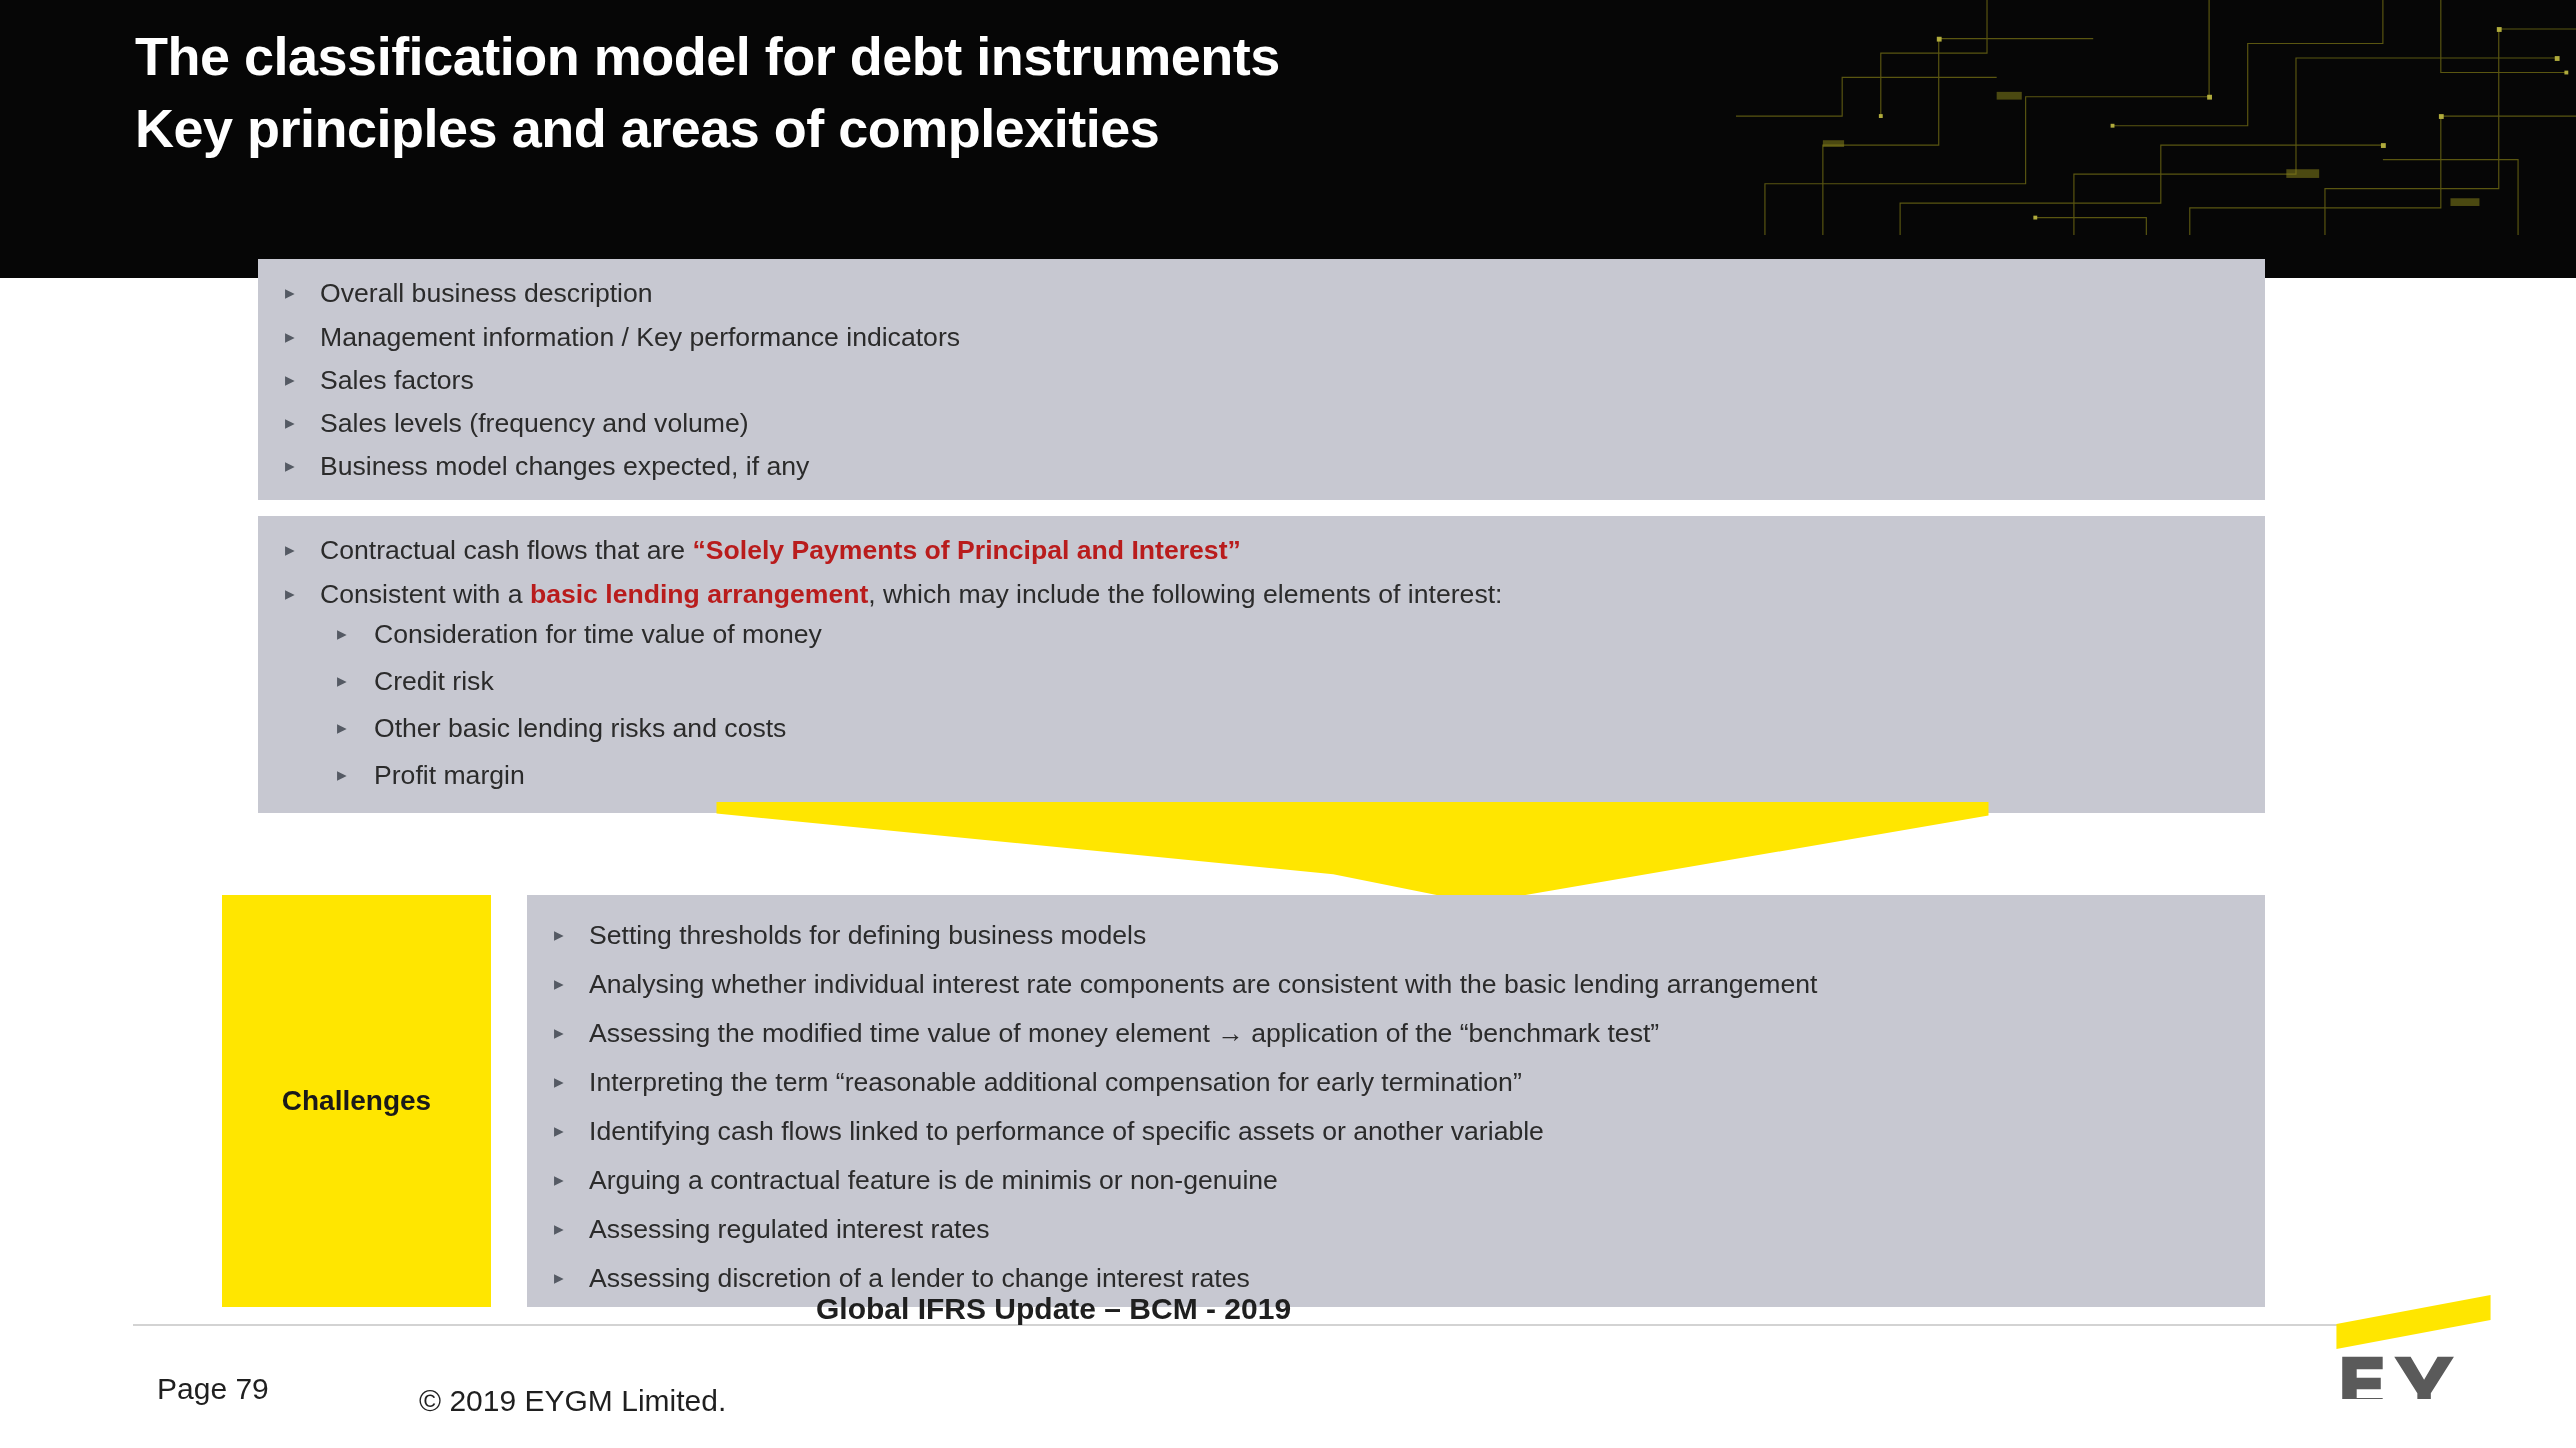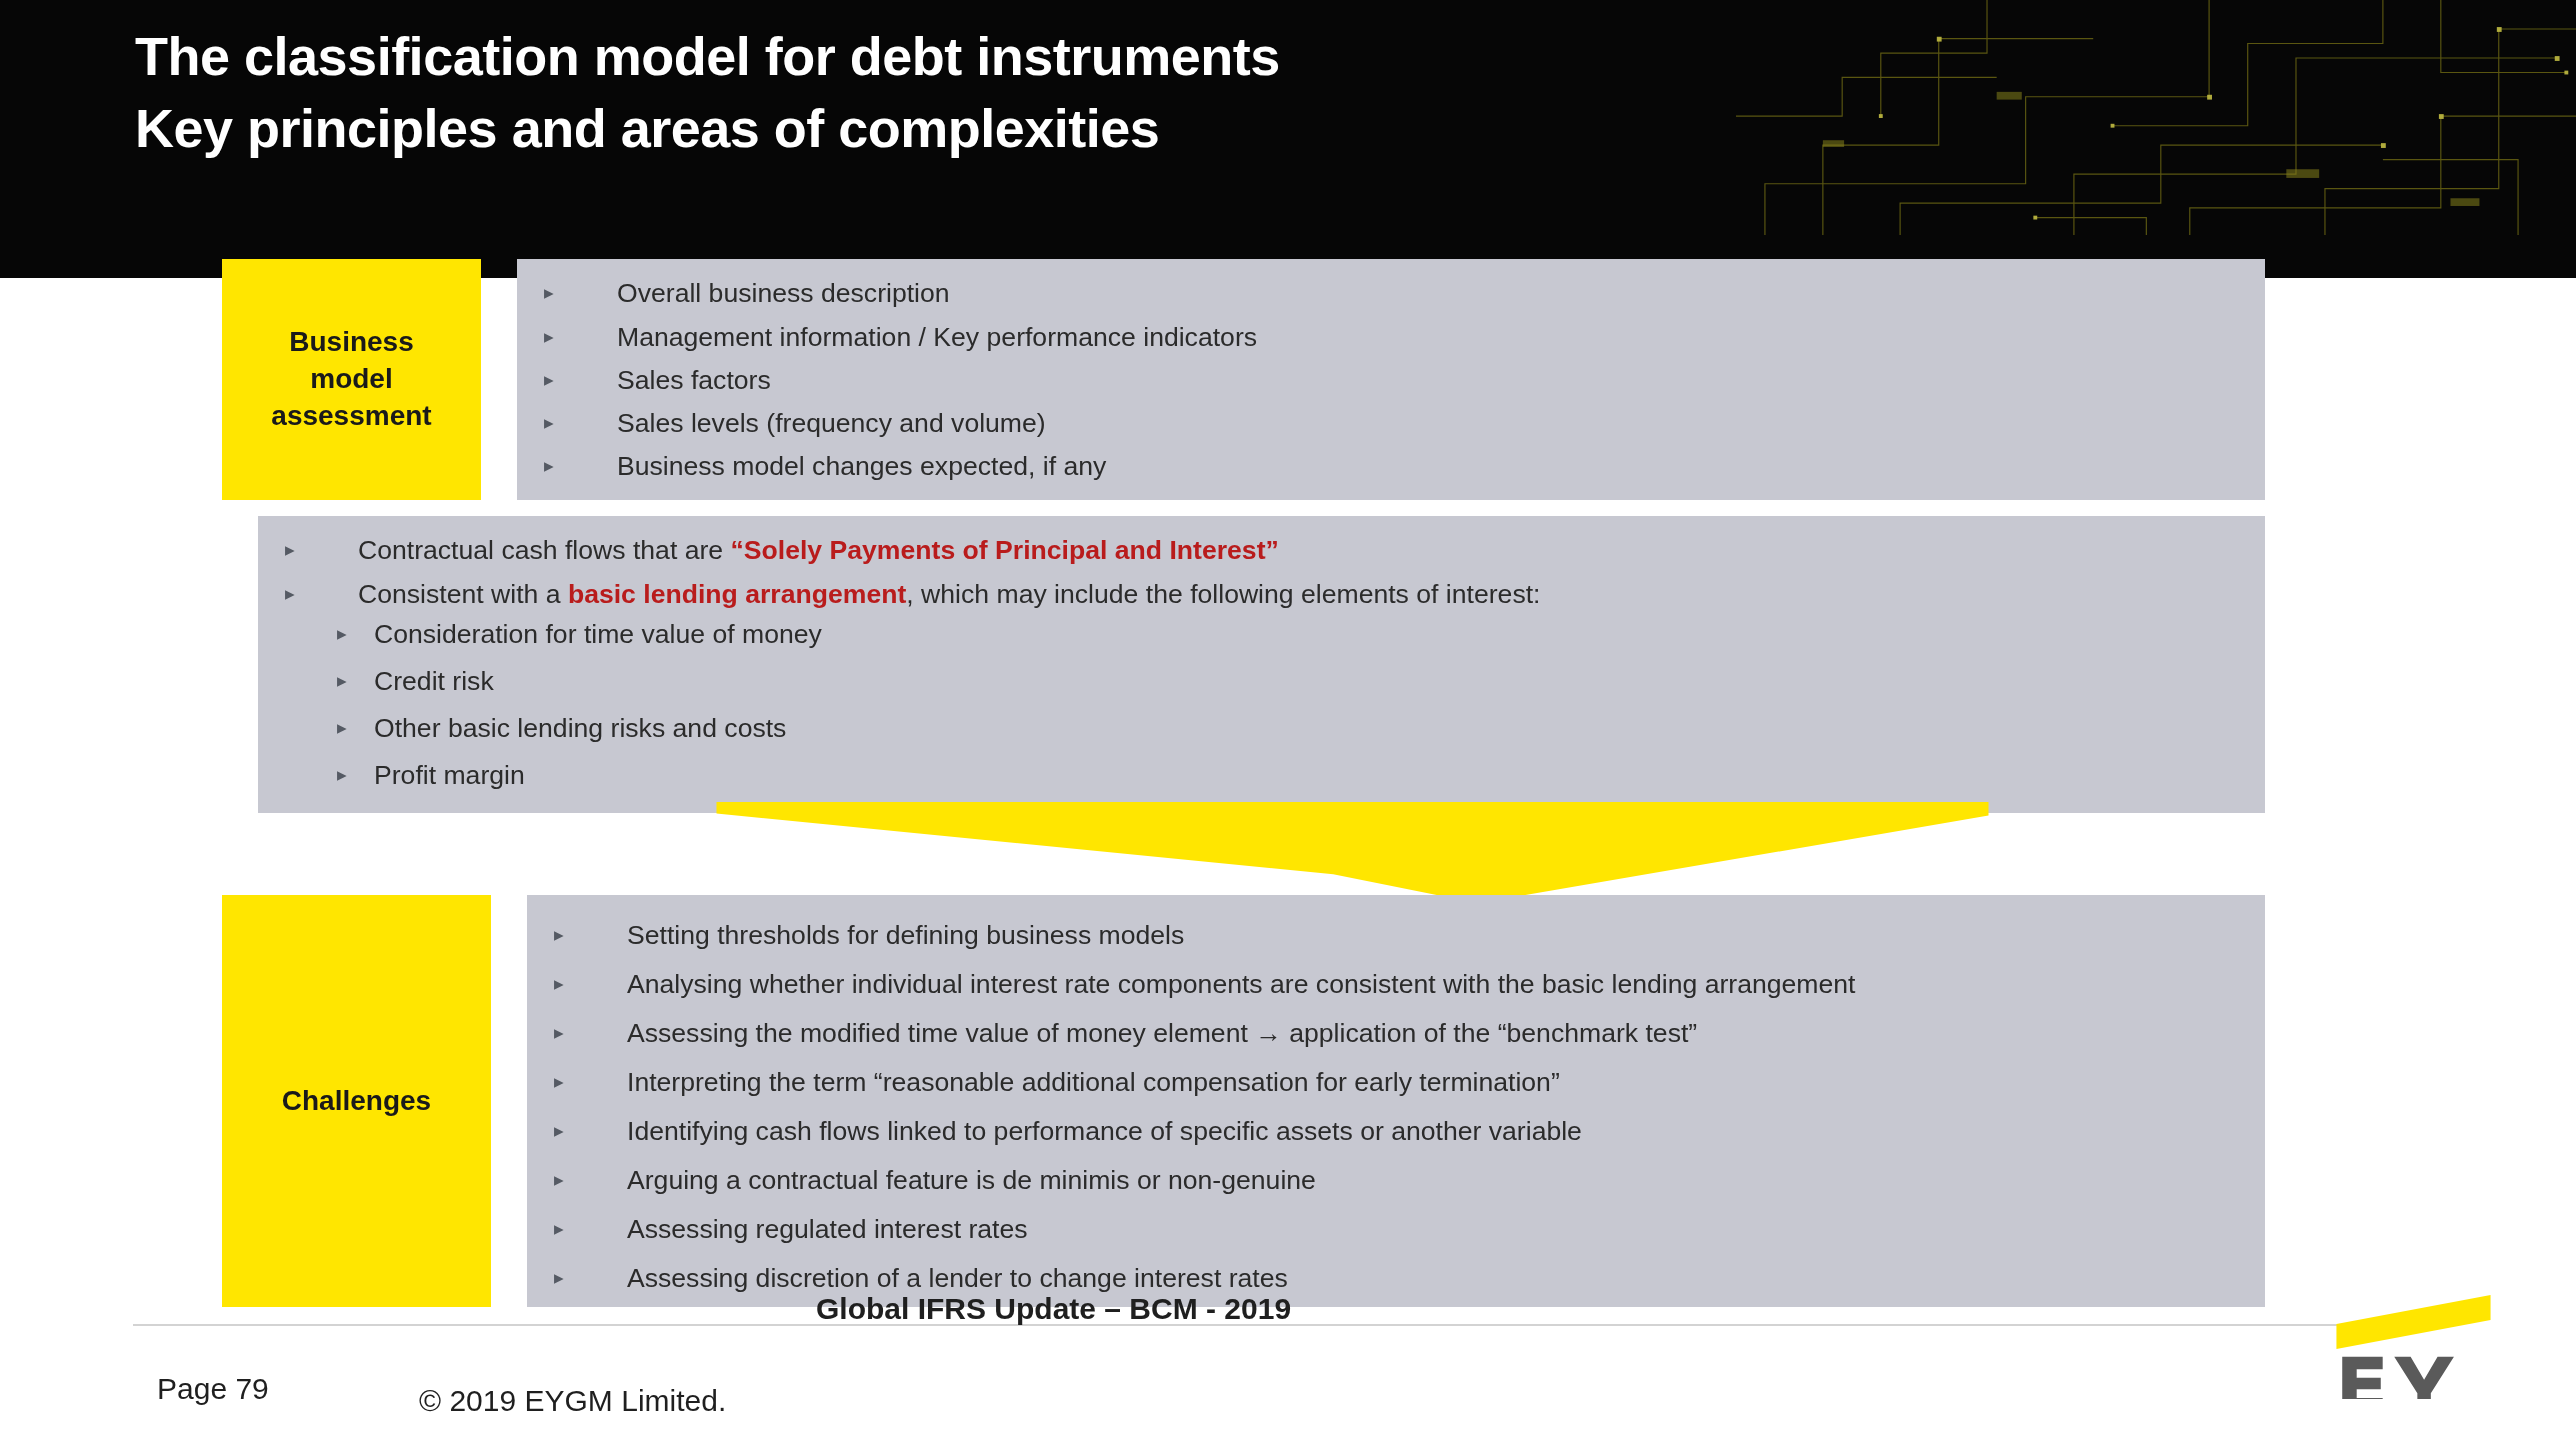--- a/index.html
+++ b/index.html
@@ -86,21 +86,21 @@
   }
   ul.bullets li:last-child { margin-bottom: 0; }
   .bullet-mark {
     flex: 0 0 auto;
     width: 39px;
     color: #555a64;
     font-size: 19.3px;
     line-height: 1.75;
     padding-left: 3.9px;
   }
-  .bullet-text { flex: 1 1 auto; margin-left: 38px; }
+  .bullet-text { flex: 1 1 auto; }
   .bullet-text b { font-weight: bold; color: #b91c1c; }
 
   ul.sub {
     list-style: none;
     margin: 5.8px 0 0 0;
     padding: 0 0 0 56px;
   }
   ul.sub li {
     display: flex;
     align-items: flex-start;
@@ -200,23 +200,20 @@
       <rect x="300" y="95" width="26" height="8"></rect>
       <rect x="770" y="205" width="30" height="8"></rect>
       <rect x="120" y="145" width="22" height="7"></rect>
     </g>
   </svg>
   <div class="header-title"><span>The classification model for debt instruments</span>
 <span>Key principles and areas of complexities</span></div>
 </div>
 
 <div class="row" id="row-business">
-  <div class="row-label" style="white-space:pre-line;">Business
-model
-assessment</div>
   <div class="row-gap"></div>
   <div class="row-content">
     <ul class="bullets">
       <li>
         <span class="bullet-mark">▸</span>
         <span class="bullet-text">Overall business description</span>
       </li>
       <li>
         <span class="bullet-mark">▸</span>
         <span class="bullet-text">Management information / Key performance indicators</span>

